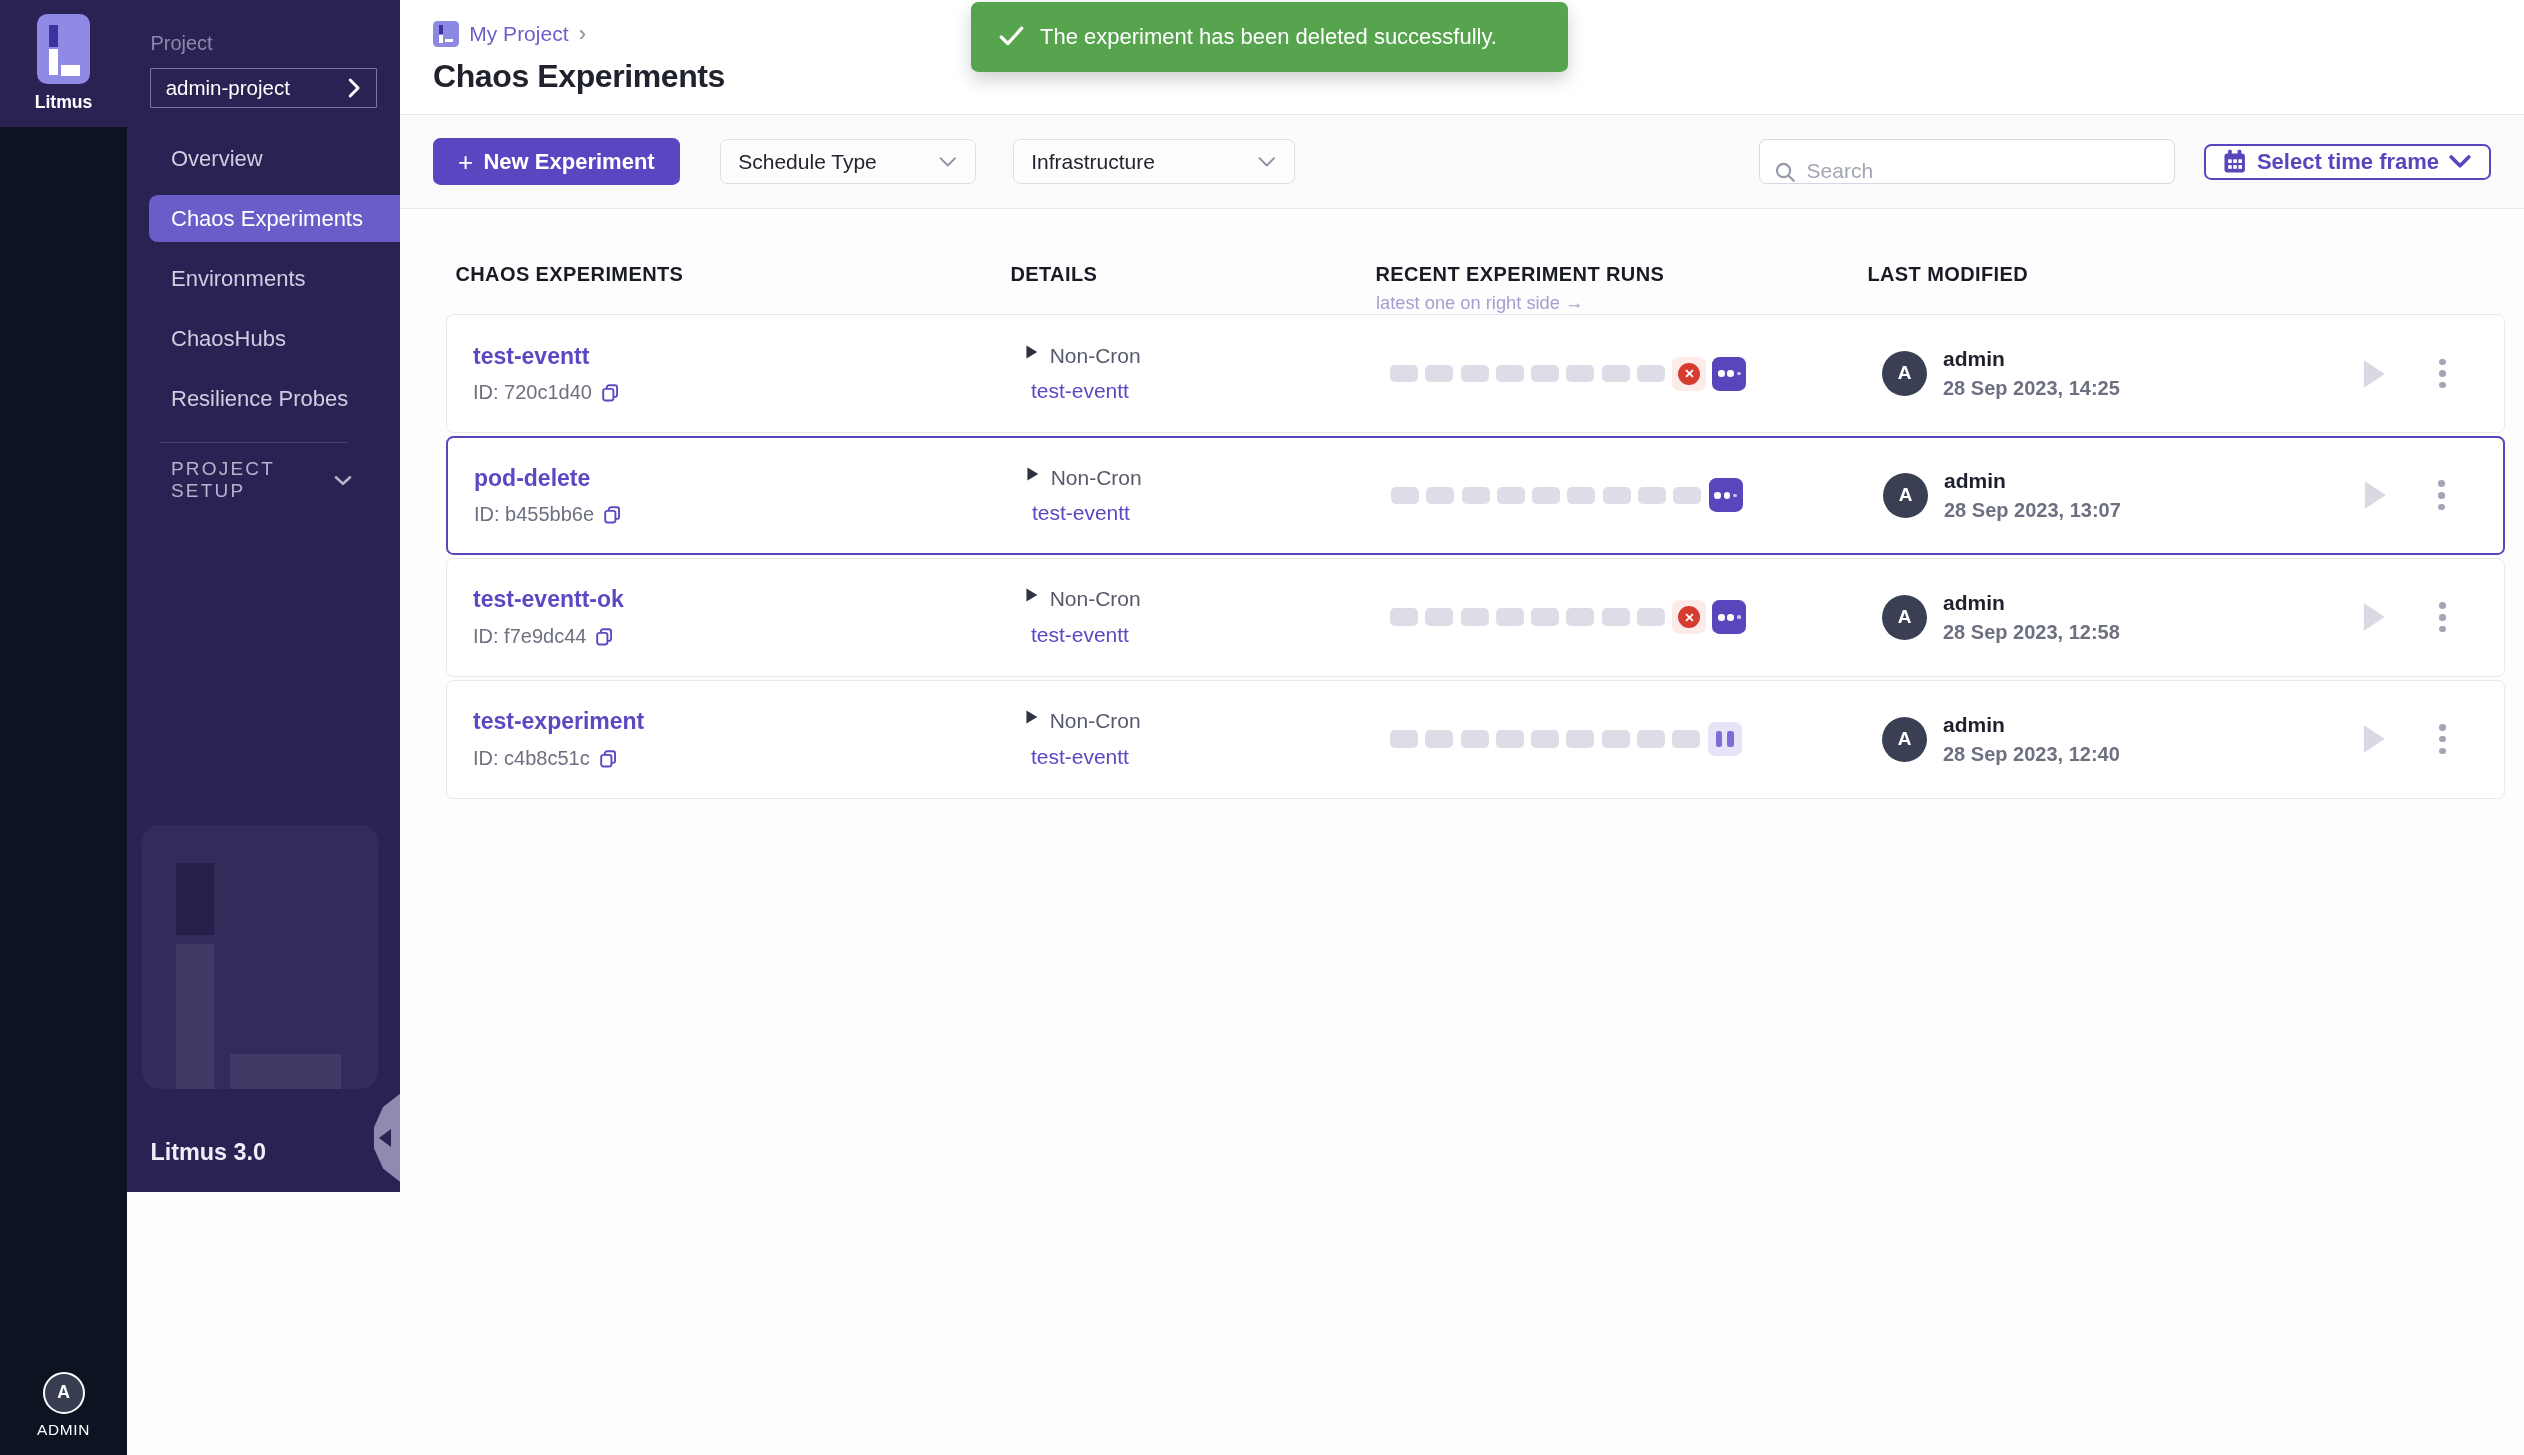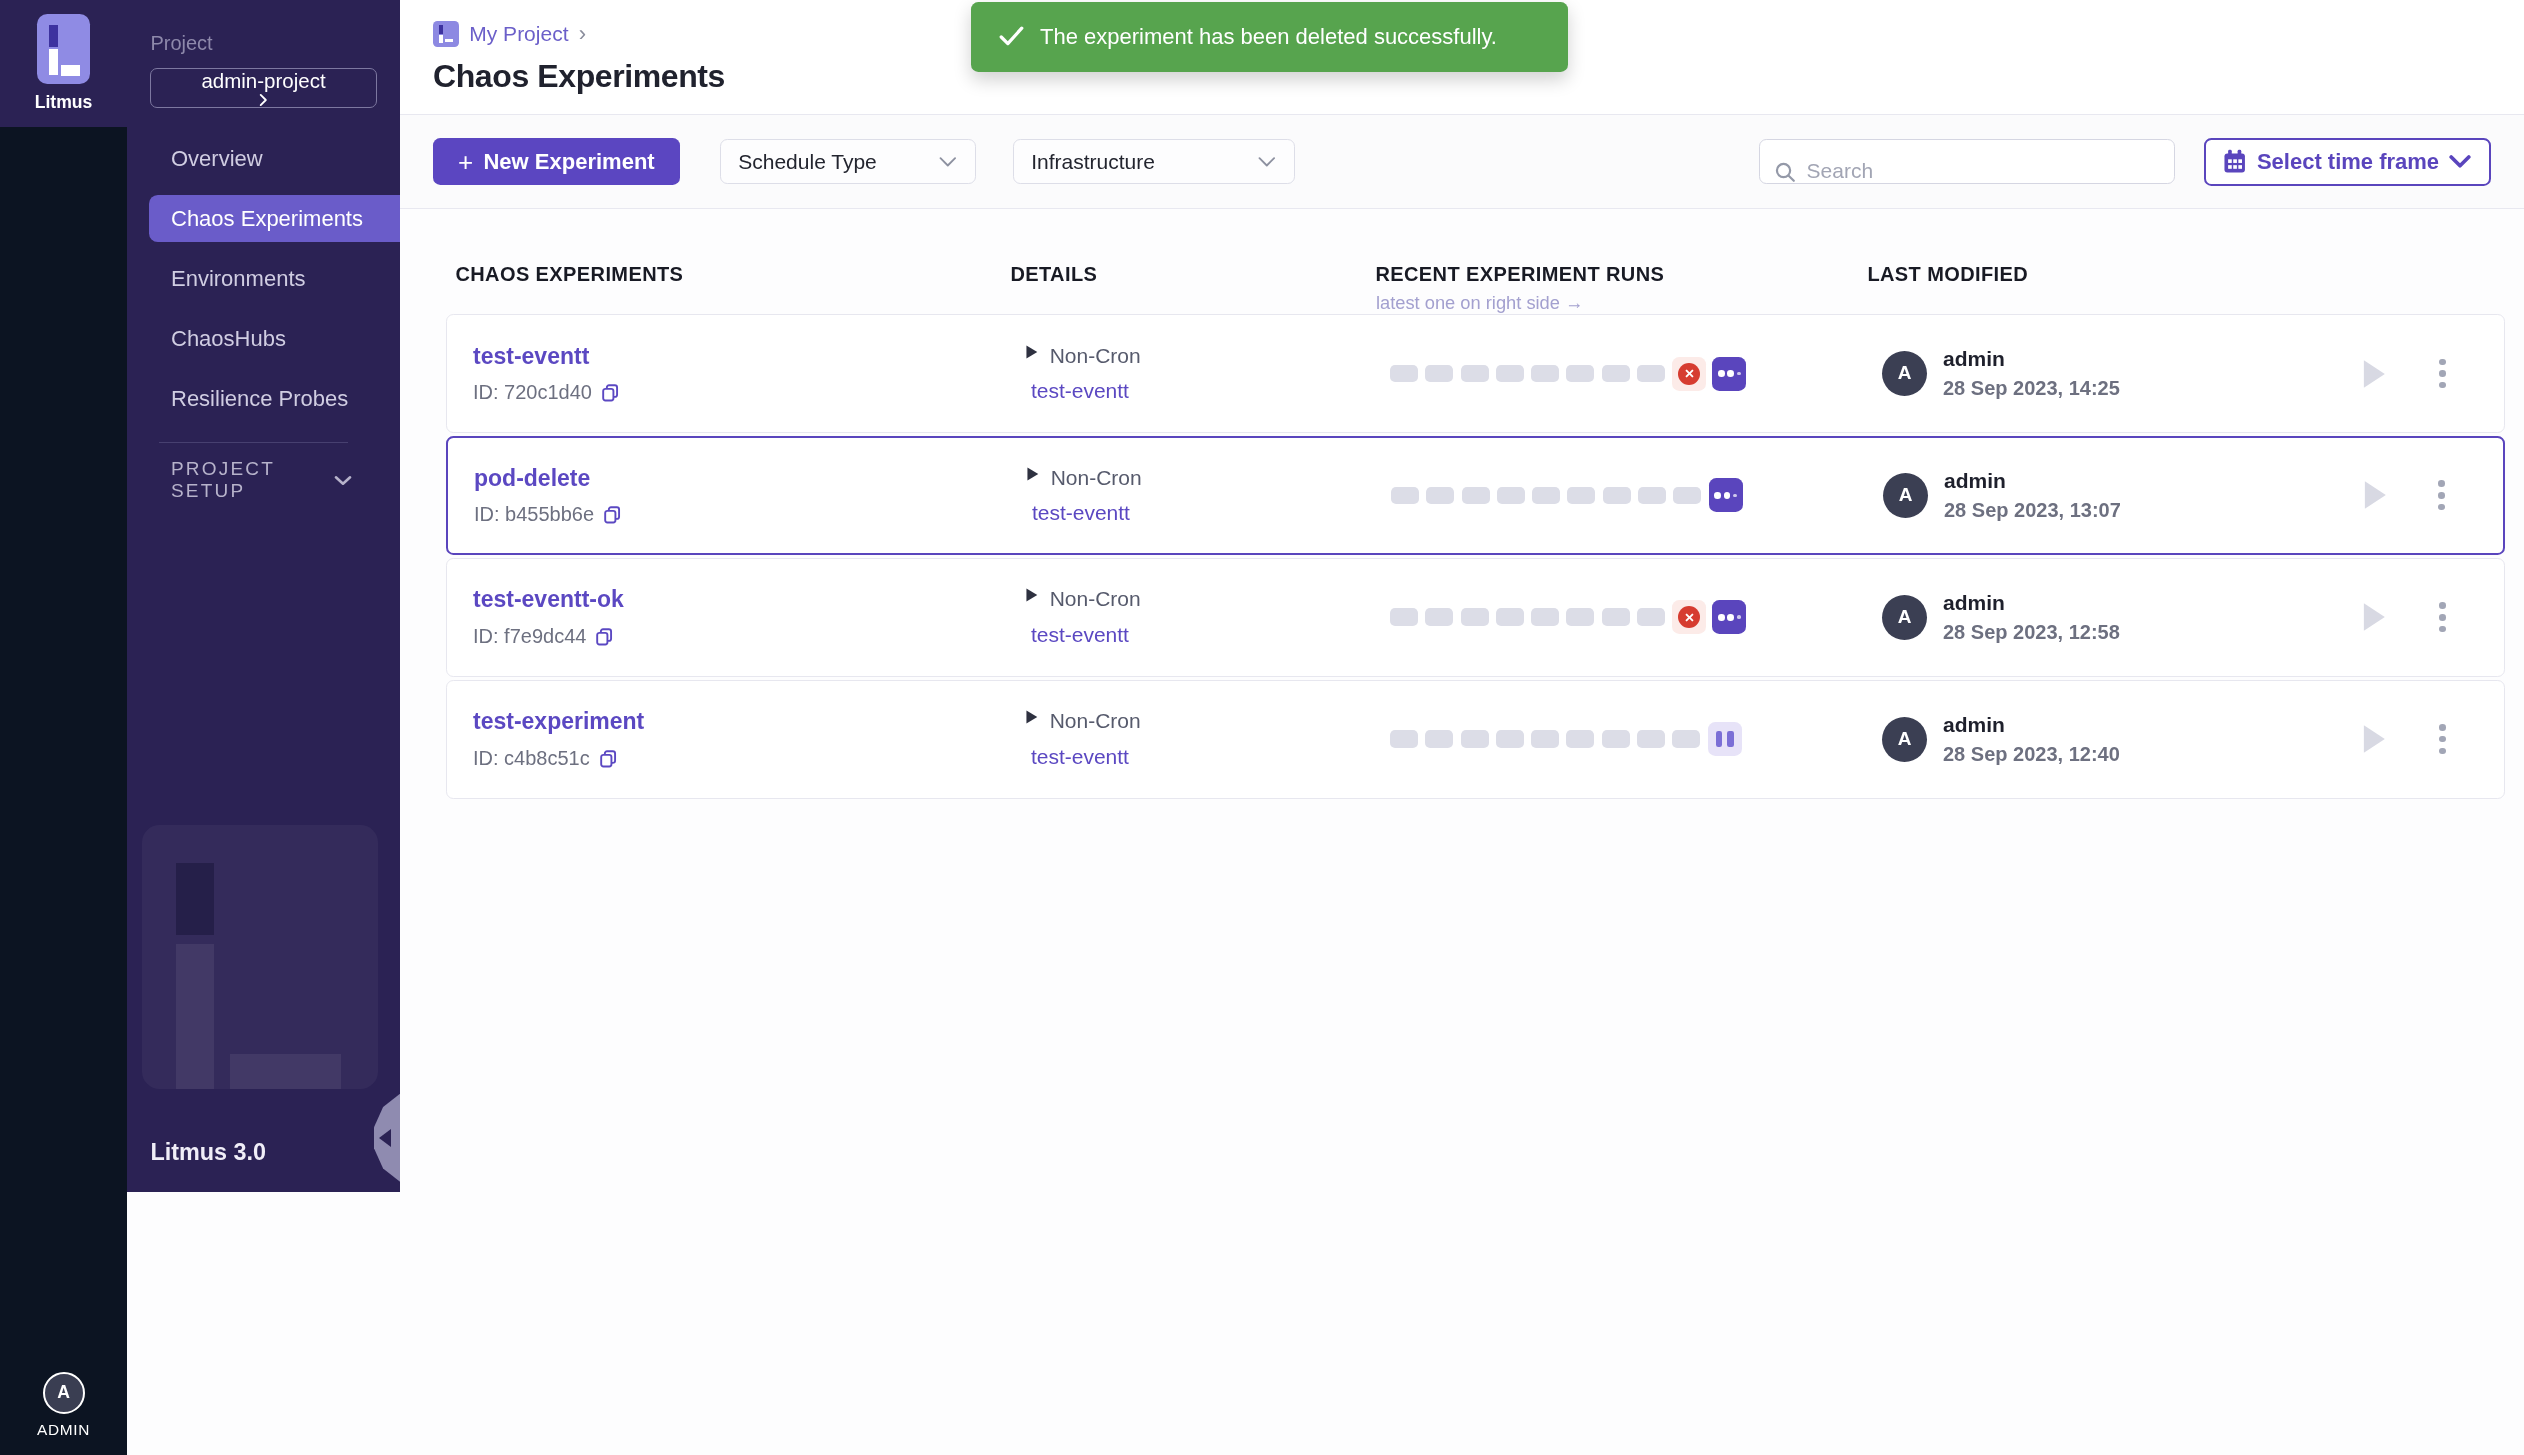--- a/index.html
+++ b/index.html
@@ -15,22 +15,22 @@
   .logo-tile .lt-h { position:absolute; left:24px; top:51px; width:19px; height:10.3px; background:#ffffff; }
   .brand { margin-top:7.3px; color:#fff; font-size:17.6px; font-weight:bold; }
   .rail-bottom { position:absolute; bottom:16px; left:0; width:127px; display:flex; flex-direction:column; align-items:center; gap:7.3px; }
   .rail-avatar { width:42px; height:42px; border-radius:50%; border:2.2px solid #fff; background:#3a3e52;
     color:#fff; font-size:17.6px; font-weight:bold; display:flex; align-items:center; justify-content:center; }
   .rail-user { color:#fff; font-size:15.4px; letter-spacing:0.7px; }
 
   
   .sidenav { position:absolute; left:127px; top:0; width:273px; height:1192px; background:#2b2254; z-index:4; }
   .proj-label { margin:32px 0 0 23.4px; font-size:20px; color:#8e89ab; }
-  .proj-box { margin:13px 0 0 23px; width:227px; height:40px; border:1.5px solid #7d78a0; border-radius:7px;
-    display:flex; align-items:center; justify-content:space-between; padding:0 14.7px; color:#fff; font-size:20.5px; cursor:pointer;flex-direction:column; }
+  .proj-box { margin:13px 0 0 23px; width:227px; height:40px; border:1.5px solid #7d78a0; border-radius:1px;
+    display:flex; align-items:center; justify-content:space-between; padding:0 14.7px; color:#fff; font-size:20.5px; cursor:pointer; }
   .nav { margin-top:20.5px; }
   .nav-item { height:60px; display:flex; align-items:center; cursor:pointer; }
   .nav-item .band { flex:1; height:47px; margin-left:22px; padding-left:22px; display:flex; align-items:center;
     font-size:22px; color:#d0cde2; border-radius:8.8px 0 0 8.8px; }
   .nav-item.active .band { background:#6a5cc9; color:#ffffff; }
   .nav-divider { margin:13px 0 0 32px; width:189px; height:1.5px; background:#474070; }
   .nav-section { margin-top:7.3px; height:60px; display:flex; align-items:center; justify-content:space-between;
     padding:0 48px 0 44px; color:#b7b3cb; font-size:19px; letter-spacing:2.2px; cursor:pointer; }
   .wm { position:absolute; left:14.7px; bottom:103px; width:236px; height:264px; background:rgba(255,255,255,0.045); border-radius:17.6px; }
   .wm .wm-dot { position:absolute; left:34px; top:38px; width:38px; height:72px; background:rgba(12,10,40,0.35); }
@@ -59,21 +59,21 @@
   .btn-new .plus { font-size:26px; font-weight:400; line-height:1; }
   .select { height:45px; background:#fdfdfe; border:1.5px solid #dddee8; border-radius:7.3px; display:flex; align-items:center;
     justify-content:space-between; padding:0 17.6px; font-size:21px; color:#23252f; cursor:pointer; }
   .sel-schedule { width:256px; margin-left:40px; }
   .sel-infra { width:282px; margin-left:37px; }
   .tb-spacer { flex:1; }
   .search { width:416px; height:45px; background:#fff; border:1.5px solid #d5d6e2; border-radius:7.3px;
     display:flex; align-items:flex-end; gap:10.3px; padding:0 14.7px; }
   .search input { border:none; outline:none; flex:1; font-size:21px; color:#23252f; background:transparent; font-family:inherit; }
   .search input::placeholder { color:#a2a5b4; }
-  .btn-time { margin-left:29px; height:48px; background:#fff; border:2.2px solid #5a45bd; border-radius:7.3px; color:#5a45bd;
+  .btn-time { margin-left:29px; height:36px; background:#fff; border:2.2px solid #5a45bd; border-radius:7.3px; color:#5a45bd;
     font-size:22px; font-weight:bold; display:inline-flex; align-items:center; gap:10.3px; padding:0 17.6px; cursor:pointer; font-family:inherit; }
 
   .content { position:relative; }
   .runs-hint { position:absolute; left:977px; top:29px; font-size:18.3px; color:#a3a0cf; }
   .table-head { display:grid; grid-template-columns:555px 365px 492px auto; margin:54px 0 0 33px; padding-left:23.4px;
     font-size:20px; font-weight:bold; color:#181a24; letter-spacing:0.4px; }
   .rows { margin:28px 0 0 47px; width:2059px; }
   .row { width:2059px; height:119px; background:#fff; border:1.5px solid #e7e7ef; border-radius:7.3px; margin-bottom:2.9px;
     display:grid; grid-template-columns:552px 365px 492px 440px 103px 1fr; align-items:center; padding-left:26px; cursor:pointer; }
   .row.selected { border:2.2px solid #5a45bd; }

